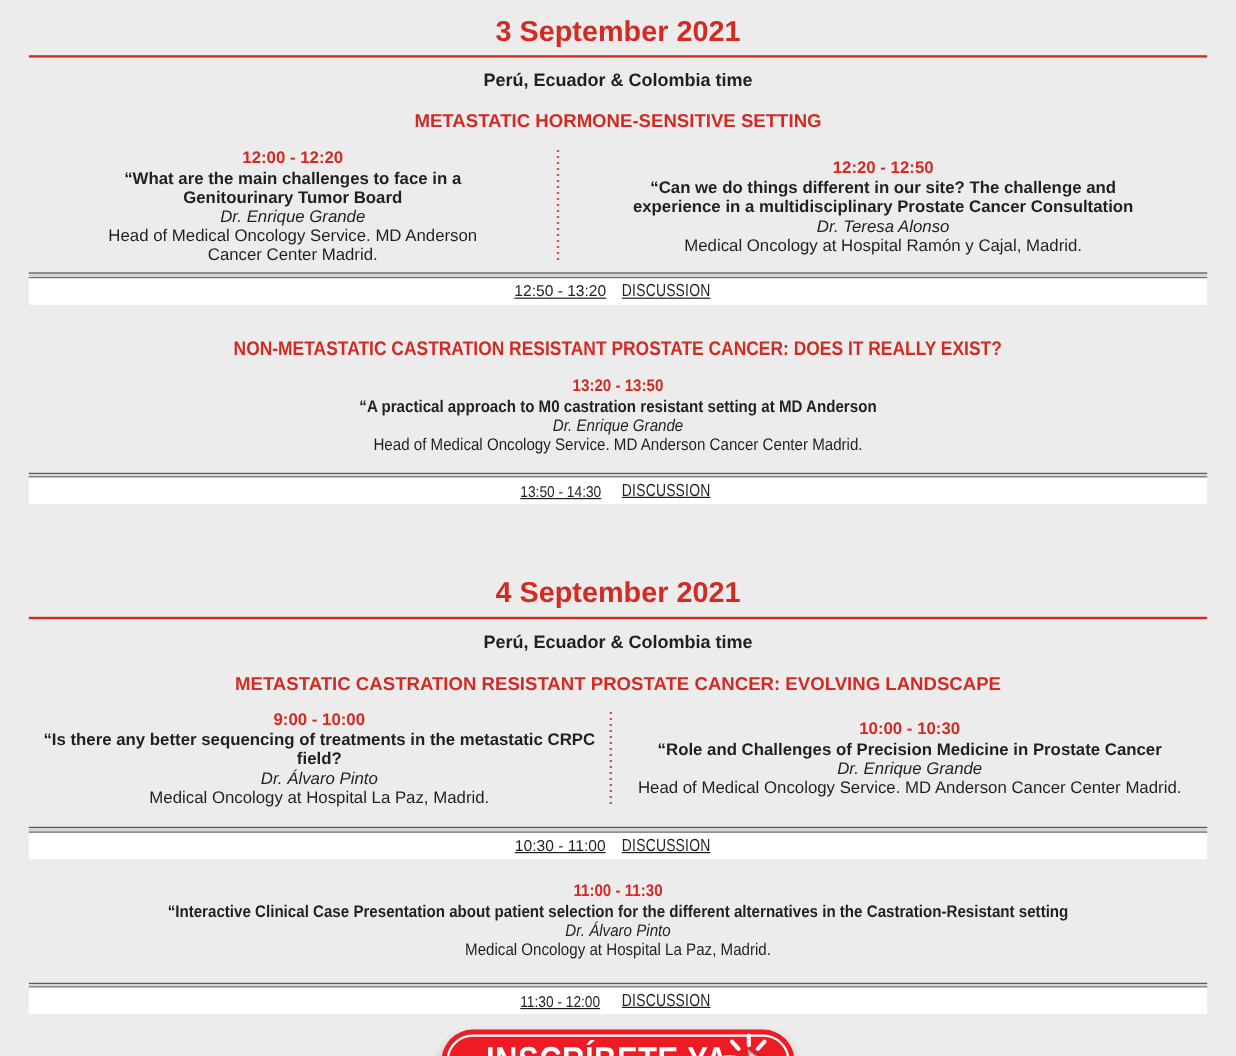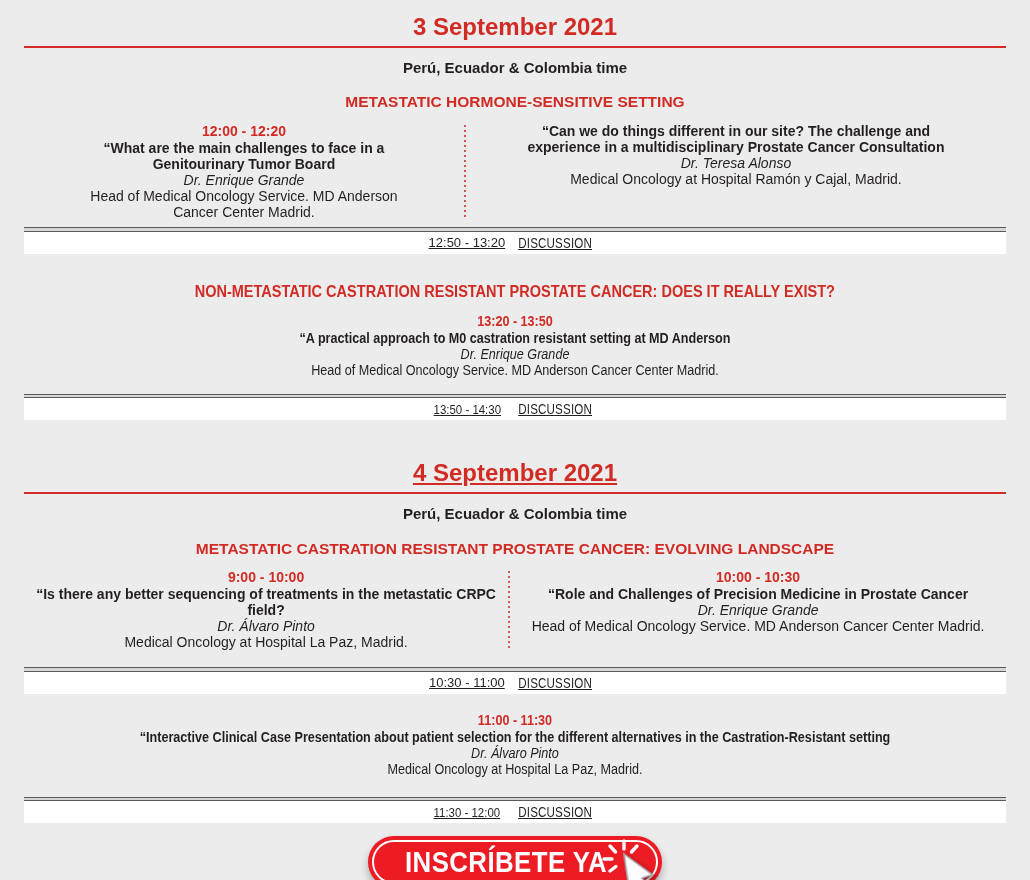--- a/index.html
+++ b/index.html
@@ -10,28 +10,28 @@
     --line-dark:#58595b;
   }
   html,body{margin:0;padding:0;}
   .page{
     width:1030px;height:880px;background:var(--bg);
     font-family:"Liberation Sans",sans-serif;color:var(--ink);
     position:relative;overflow:hidden;
   }
   .day-date{text-align:center;font-size:24px;font-weight:700;color:var(--red);line-height:24px;}
   .day1 .day-date{padding-top:15px;}
-  .day2 .day-date{margin-top:41px;text-decoration:underline;}
+  .day2 .day-date{margin-top:63px;}
   .red-rule{border:none;border-top:2px solid var(--red);margin:7px 24px 0;}
   .tz{margin-top:11px;text-align:center;font-size:15px;font-weight:700;}
   .sec{text-align:center;font-size:15.5px;font-weight:700;color:var(--red);line-height:18px;}
   .m17{margin-top:17px;} .m16{margin-top:28px;} .m18{margin-top:18px;}
   .cond{display:inline-block;transform:scaleX(.88);white-space:nowrap;}
   .cond-block{transform:scaleX(.9);}
-  .row{display:flex;margin:12px 24px 0;align-items:flex-start;}
+  .row{display:flex;margin:12px 24px 0;align-items:center;}
   .col{text-align:center;font-size:14px;line-height:16px;}
   .d1-left{width:44.8%;} .d1-right{flex:1;}
   .d2-left{width:49.3%;} .d2-right{flex:1;}
   .inner{margin:0 auto;}
   .w320{max-width:320px;} .w420{max-width:420px;} .w480{max-width:480px;} .w460{max-width:460px;}
   .time{color:var(--red);font-weight:700;margin-bottom:1px;}
   .stitle{font-weight:700;}
   .speaker{font-style:italic;}
   .vdiv{width:2px;align-self:stretch;margin:2px 0;
     background-image:repeating-linear-gradient(to bottom,#d3554d 0 2px,transparent 2px 5px);}
@@ -74,20 +74,21 @@
         <div class="inner w320">
           <div class="time">12:00 - 12:20</div>
           <div class="stitle">“What are the main challenges to face in a Genitourinary Tumor Board</div>
           <div class="speaker">Dr. Enrique Grande</div>
           <div>Head of Medical Oncology Service. MD Anderson Cancer Center Madrid.</div>
         </div>
       </div>
       <div class="vdiv"></div>
       <div class="col d1-right">
         <div class="inner w420">
+          <div class="time">12:20 - 12:50</div>
           <div class="stitle">“Can we do things different in our site? The challenge and experience in a multidisciplinary Prostate Cancer Consultation</div>
           <div class="speaker">Dr. Teresa Alonso</div>
           <div>Medical Oncology at Hospital Ramón y Cajal, Madrid.</div>
         </div>
       </div>
     </div>
 
     <div class="disc" style="margin-top:7px;">
       <div class="disc-line"></div>
       <div class="disc-band">

